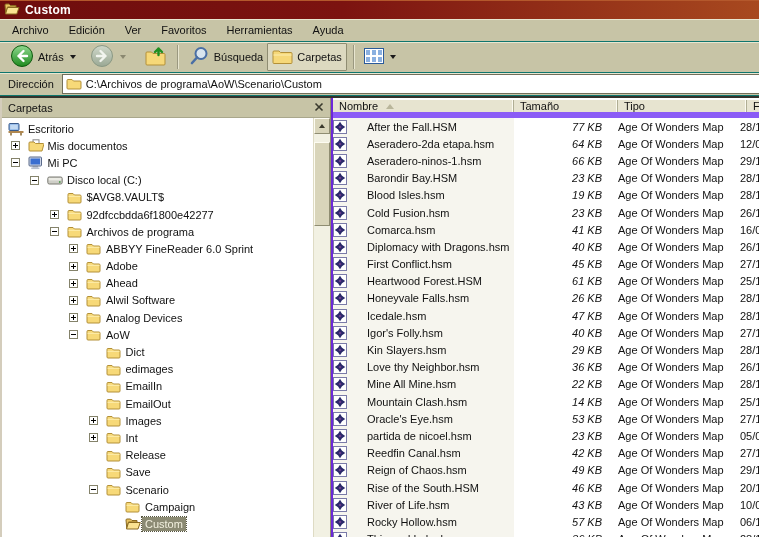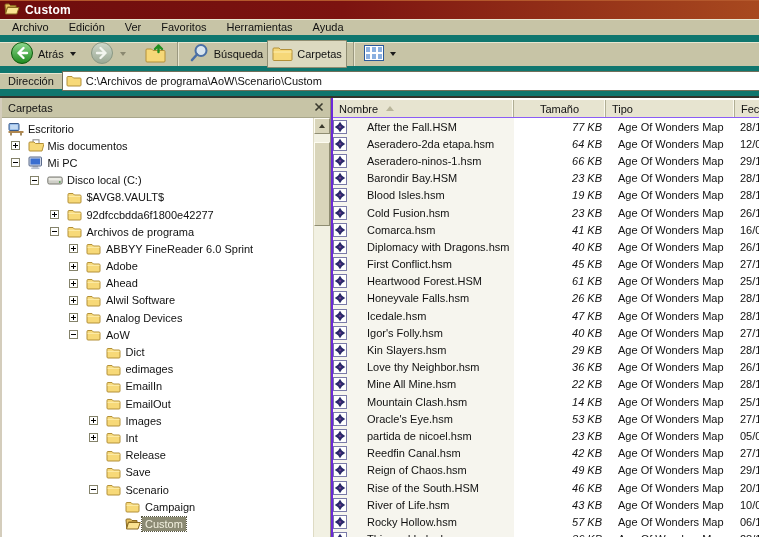--- a/index.html
+++ b/index.html
@@ -13,21 +13,21 @@
   
   .titlebar{
     height:19px;display:flex;align-items:center;gap:5px;padding-left:4px;
     background:linear-gradient(90deg,#6e0d0d 0%,#7c1310 45%,#a8491f 100%);
     border-top:1px solid #b4582c;box-sizing:border-box;
   }
   .titlebar .title{color:#fff;font-weight:bold;font-size:12px;letter-spacing:.2px;}
 
   
   .bar{
-    background:#c7c4a6;border-bottom:7px solid #0f766e;
+    background:#c7c4a6;border-bottom:1px solid #0f766e;
     box-shadow:inset 0 1px 0 #e8e6d0;box-sizing:border-box;
     display:flex;align-items:center;
   }
   .menubar{height:23px;padding-left:2px;}
   .menu-item{padding:4px 10px;white-space:nowrap;}
   .toolbar{height:31px;padding-left:6px;}
   .tb-btn{display:flex;align-items:center;gap:4px;padding:0 4px;height:28px;white-space:nowrap;}
   .tb-btn.fwd{margin-left:6px;}
   .tb-btn.up{margin-left:10px;}
   .caret{width:0;height:0;border-left:3px solid transparent;border-right:3px solid transparent;border-top:4px solid #1a1a1a;margin-left:2px;}
@@ -77,27 +77,27 @@
     border:1px solid;border-color:#fdfcf2 #8f8d72 #8f8d72 #fdfcf2;box-sizing:border-box;
   }
   .sb-arrow{width:0;height:0;border-left:3px solid transparent;border-right:3px solid transparent;border-bottom:4px solid #3a392c;}
   .sb-thumb{
     height:84px;margin-top:8px;flex:none;background:#d9d5ba;
     border:1px solid;border-color:#fdfcf2 #8f8d72 #8f8d72 #fdfcf2;box-sizing:border-box;
   }
 
   
   .file-panel{flex:1;margin-left:2px;display:flex;flex-direction:column;background:#fff;overflow:hidden;}
-  .list-header{height:18px;flex:none;margin-top:2px;display:flex;background:#e7e4d0;border-bottom:1px solid #8b5cf6;box-sizing:border-box;}
+  .list-header{height:18px;flex:none;margin-top:2px;display:flex;background:#e7e4d0;border-bottom:6px solid #8b5cf6;box-sizing:border-box;}
   .col{
     box-sizing:border-box;display:flex;align-items:center;padding:0 6px;
     border-right:1px solid #b0ae94;box-shadow:inset -1px 0 0 #fbfaf0;overflow:hidden;white-space:nowrap;
   }
   .col.c-name{width:181px;}
-  .col.c-size{width:92px;justify-content:center;}
+  .col.c-size{width:104px;justify-content:flex-start;}
   .col.c-type{width:129px;}
   .col.c-date{flex:1;border-right:none;box-shadow:none;}
   .sort-arrow{width:0;height:0;border-left:4px solid transparent;border-right:4px solid transparent;border-bottom:5px solid #b9b69b;margin-left:8px;}
   .rows{flex:1;overflow:hidden;}
   .file-row{height:17.2px;display:flex;align-items:center;white-space:nowrap;}
   .cell{box-sizing:border-box;height:100%;display:flex;align-items:center;overflow:hidden;}
   .cell.c-name{width:181px;background:#f6f5ee;gap:20px;}
   .cell.c-size{width:96px;justify-content:flex-end;padding-right:8px;font-style:italic;}
   .cell.c-type{width:124px;padding-left:8px;}
   .cell.c-date{flex:1;padding-left:6px;}

